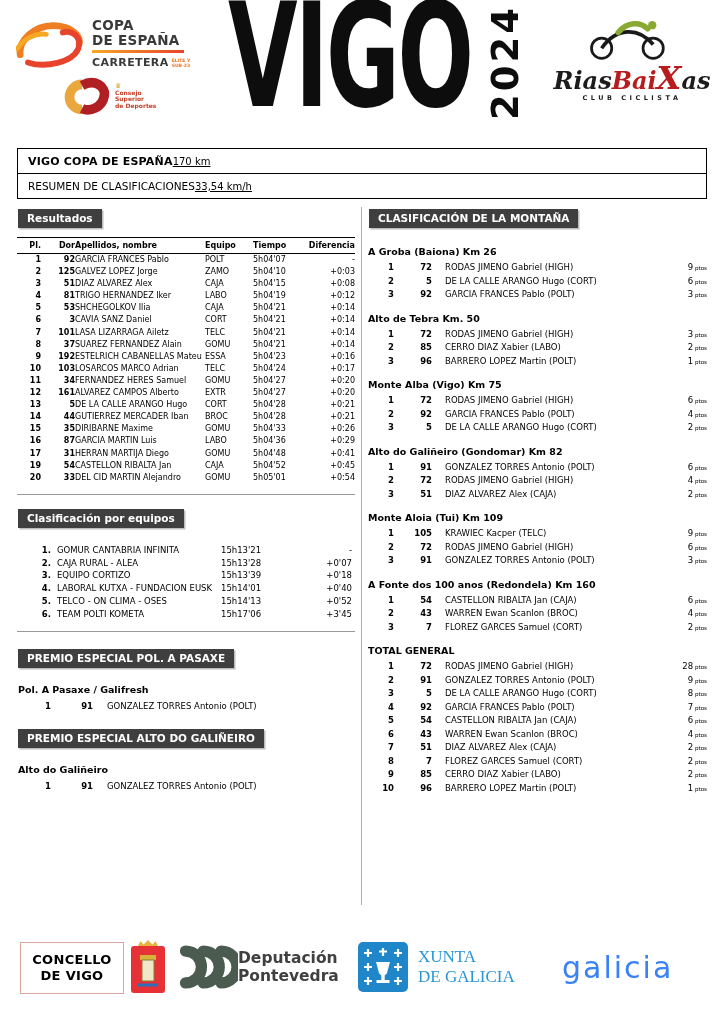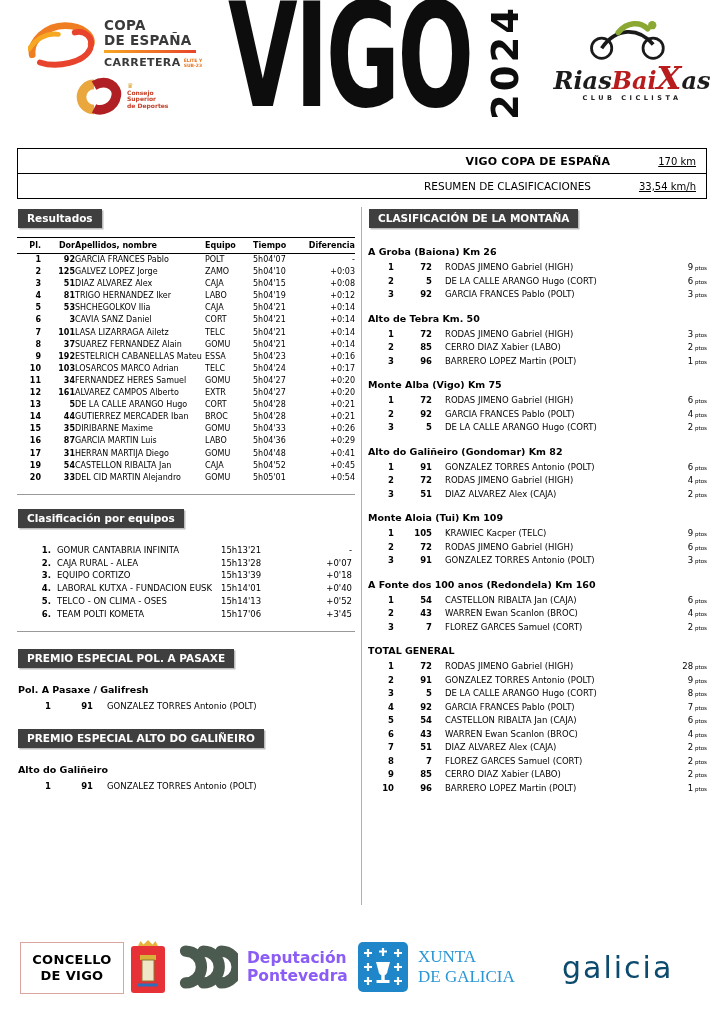--- a/index.html
+++ b/index.html
@@ -1,20 +1,20 @@
 <!DOCTYPE html>
 <html><head>
 <meta charset="utf-8">
 <style>
   html,body{margin:0;padding:0;background:#fff;}
   .page{position:relative;width:724px;height:1023px;background:#fff;overflow:hidden;
         font-family:"DejaVu Sans", sans-serif;color:#000;}
 
   
-  .copa-logo{position:absolute;left:28px;top:10px;width:210px;height:122px;}
+  .copa-logo{position:absolute;left:16px;top:10px;width:210px;height:122px;}
   .copa-swirl{position:absolute;left:0;top:6px;}
   .copa-text{position:absolute;left:76px;top:8px;}
   .copa-l{font-size:13.5px;font-weight:800;color:#3a3a3a;line-height:15px;letter-spacing:.3px;}
   .copa-rule{width:92px;height:2.5px;background:linear-gradient(90deg,#f6a823,#e8432c);margin:2px 0 3px;}
   .copa-carretera{display:flex;align-items:flex-start;}
   .copa-carretera .main{font-size:11px;font-weight:800;color:#3a3a3a;letter-spacing:.4px;}
   .elite{font-size:4.5px;line-height:5px;color:#e87722;font-weight:700;margin-left:3px;margin-top:2px;}
   .csd{position:absolute;left:40px;top:66px;display:flex;align-items:center;}
   .csd-text{margin-left:5px;font-size:6px;line-height:6.5px;font-weight:700;color:#c4432a;}
   .crown{display:block;color:#dba43d;font-size:7px;line-height:7px;}
@@ -26,21 +26,21 @@
 
   .rias{position:absolute;left:546px;top:16px;width:172px;text-align:center;}
   .rias-name{font-family:"DejaVu Serif", serif;font-style:italic;font-weight:700;font-size:24px;line-height:25px;white-space:nowrap;}
   .rias-name .g{color:#b91c1c;}
   .rias-name .k{color:#1c1c1c;}
   .rias-name .bigx{font-size:32px;}
   .rias-sub{font-size:6.5px;letter-spacing:3.5px;color:#222;margin-top:1px;font-weight:700;}
 
   
   .band{position:absolute;left:17px;top:148px;width:688px;border:1.5px solid #000;background:#fff;}
-  .band-row{display:flex;justify-content:flex-end;align-items:center;height:24px;padding:0 10px;gap:48px;}
+  .band-row{display:flex;justify-content:flex-start;align-items:center;height:24px;padding:0 10px;}
   .band-row.first{border-bottom:1px solid #000;}
   .band-title{font-size:11px;font-weight:800;letter-spacing:.2px;}
   .band-sub{font-size:10.5px;}
   .band-val{font-size:10px;text-decoration:underline;}
 
   
   .left-col{position:absolute;left:17px;top:207px;width:338px;}
   .right-col{position:absolute;left:368px;top:207px;width:339px;}
   .v-divider{position:absolute;left:361px;top:207px;width:1px;height:698px;background:#b0b0b0;}
 
@@ -84,24 +84,24 @@
   .m-pts{text-align:right;white-space:nowrap;}
   .ptos{font-size:5.5px;margin-left:2px;}
 
   
   .footer{position:absolute;left:0;top:938px;width:724px;height:70px;}
   .concello{position:absolute;left:20px;top:4px;width:102px;height:50px;border:1px solid #d9a7a0;
             display:flex;flex-direction:column;align-items:center;justify-content:center;
             font-size:13px;font-weight:800;line-height:16px;letter-spacing:.3px;text-align:center;}
   .vigo-shield{position:absolute;left:130px;top:2px;}
   .deputacion{position:absolute;left:178px;top:4px;display:flex;align-items:center;}
-  .deputacion-text{margin-left:9px;font-size:15.5px;font-weight:700;color:#8b5cf6;line-height:18.5px;}
+  .deputacion-text{font-size:15.5px;font-weight:700;color:#404040;line-height:18.5px;}
   .xunta{position:absolute;left:358px;top:4px;display:flex;align-items:center;}
   .xunta-text{margin-left:10px;font-size:17px;font-weight:500;color:#2a96d4;line-height:20px;font-family:Liberation Serif, serif;}
-  .galicia{position:absolute;left:562px;top:12px;font-size:30px;color:#0c4a6e;letter-spacing:2px;
+  .galicia{position:absolute;left:562px;top:12px;font-size:30px;color:#3b82f6;letter-spacing:2px;
            font-family:"DejaVu Sans", sans-serif;}
 </style>
 </head>
 <body>
 
 <div class="page">
 
   <div class="copa-logo">
     <svg class="copa-swirl" width="78" height="58" viewBox="0 0 80 60">
       <path d="M4 40 C 2 26, 18 10, 38 10 C 56 10, 67 20, 65 29" fill="none" stroke="#ef7d21" stroke-width="7" stroke-linecap="round"></path>

